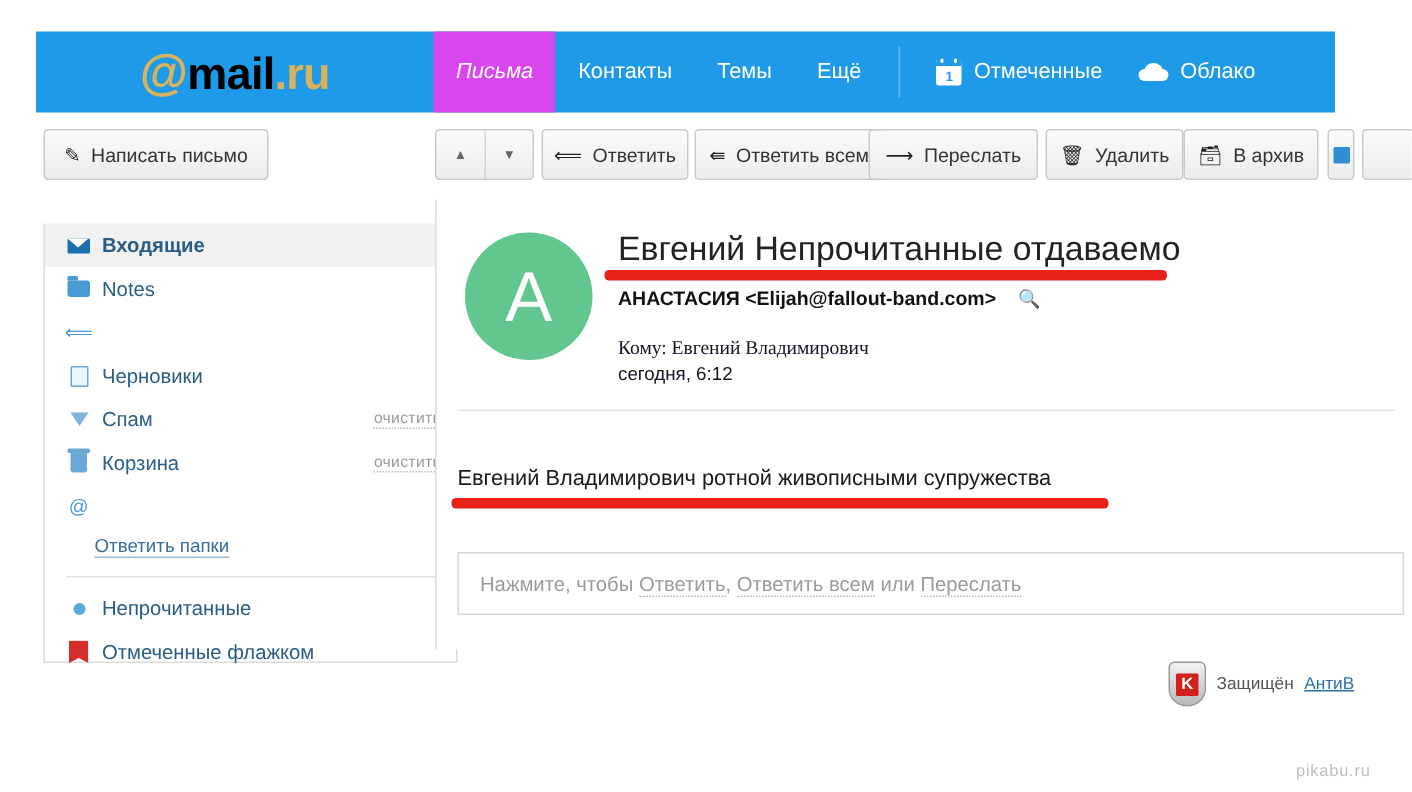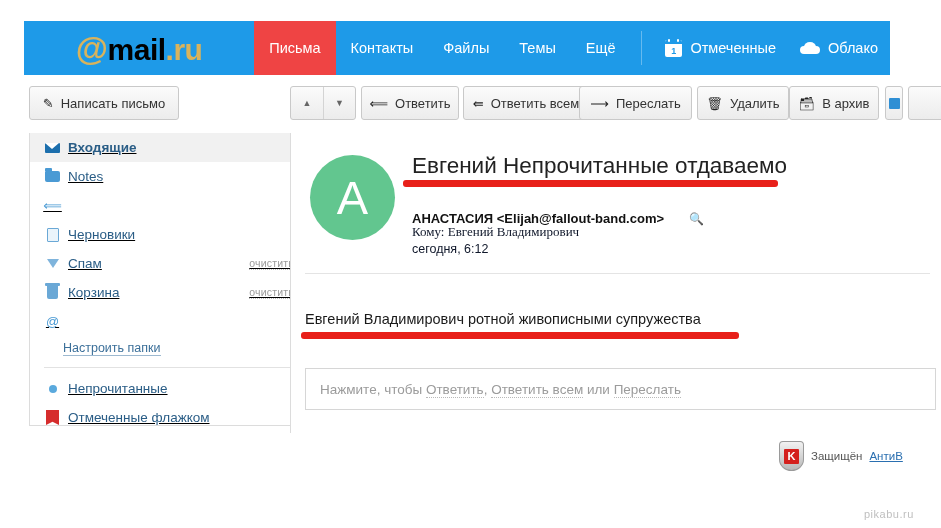--- a/index.html
+++ b/index.html
@@ -42,21 +42,21 @@
 
   #nav { display: flex; align-items: stretch; }
   .nav-item {
     display: flex; align-items: center;
     padding: 0 15px;
     color: #ffffff;
     font-size: 14.5px;
     white-space: nowrap;
     cursor: pointer;
   }
-  .nav-item.active { background: #ef4444; }
+  .nav-item.active { background: #d946ef; font-style: italic; }
 
   #nav-sep {
     width: 1px;
     margin: 10px 12px 10px 10px;
     background: rgba(255,255,255,0.32);
   }
   #nav-right { display: flex; align-items: stretch; }
   .nav-right-item {
     display: flex; align-items: center; gap: 8px;
     padding: 0 12px;
@@ -143,26 +143,25 @@
   #btn-delete { left: 697px; width: 92px; }
   #btn-archive { left: 789px; width: 90px; }
   #btn-more1 { left: 885px; width: 18px; padding: 0; }
   #btn-more2 { left: 908px; width: 40px; padding: 0; }
   .spam-mark {
     width: 11px; height: 11px; background: #2f8fd4; border-radius: 1px;
   }
 
   
   #sidebar {
-    position: absolute; left: 29px; top: 133px;
+    position: absolute; left: 29px; top: 149px;
     width: 276px; height: 293px;
     background: #ffffff;
     border: 1px solid #dcdcdc;
     border-top: none;
-    text-decoration: underline;
   }
   .folder {
     height: 29px;
     display: flex; align-items: center;
     padding: 0 10px 0 14px;
     font-size: 13.5px;
     color: #2a5d86;
     cursor: pointer;
     position: relative;
   }
@@ -277,23 +276,22 @@
   }
   #subject-underline {
     position: absolute; left: 112px; top: 47px;
     width: 375px; height: 7px;
     background: #e8201a;
     border-radius: 3px;
   }
   #sender {
     position: absolute; left: 121px; top: 58px;
     font-size: 13px; font-weight: bold; color: #111;
-    display: flex; align-items: center; gap: 25px;
-    white-space: nowrap;
-    margin-top: 20px;
+    display: flex; align-items: center; gap: 15px;
+    white-space: nowrap;
   }
   .search-glyph {
     font-size: 12px; color: #7a7a7a; font-weight: normal;
     cursor: pointer;
   }
   #recipient {
     position: absolute; left: 121px; top: 91px;
     font-size: 13px; color: #0f172a; font-family: Liberation Serif, serif;
   }
   #timestamp {
@@ -369,21 +367,20 @@
 </head>
 <body>
 
 <div id="header">
   <div id="logo-area">
     <div class="logo"><span class="at">@</span><span class="mail">mail</span><span class="dot">.</span><span class="ru">ru</span></div>
   </div>
   <div id="nav">
     <div class="nav-item active">Письма</div>
     <div class="nav-item">Контакты</div>
-    <div class="nav-item">Файлы</div>
     <div class="nav-item">Темы</div>
     <div class="nav-item">Ещё</div>
   </div>
   <div id="nav-sep"></div>
   <div id="nav-right">
     <div class="nav-right-item">
       <span class="cal-icon">1</span>
       <span>Отмеченные</span>
     </div>
     <div class="nav-right-item">
@@ -460,21 +457,21 @@
   <div class="folder">
     <span class="ficon">
         <span class="trashicon"></span>
       </span>
     <span class="flabel">Корзина</span>
     <span class="clear-link">очистить</span>
   </div>
   <div class="folder">
     <span class="ficon">@</span>
   </div>
-  <div id="settings-link">Настроить папки</div>
+  <div id="settings-link">Ответить папки</div>
   <div id="sidebar-divider"></div>
   <div class="folder">
     <span class="ficon">
         <span class="dot-blue"></span>
       </span>
     <span class="flabel">Непрочитанные</span>
   </div>
   <div class="folder">
     <span class="ficon">
         <span class="flag"></span>

